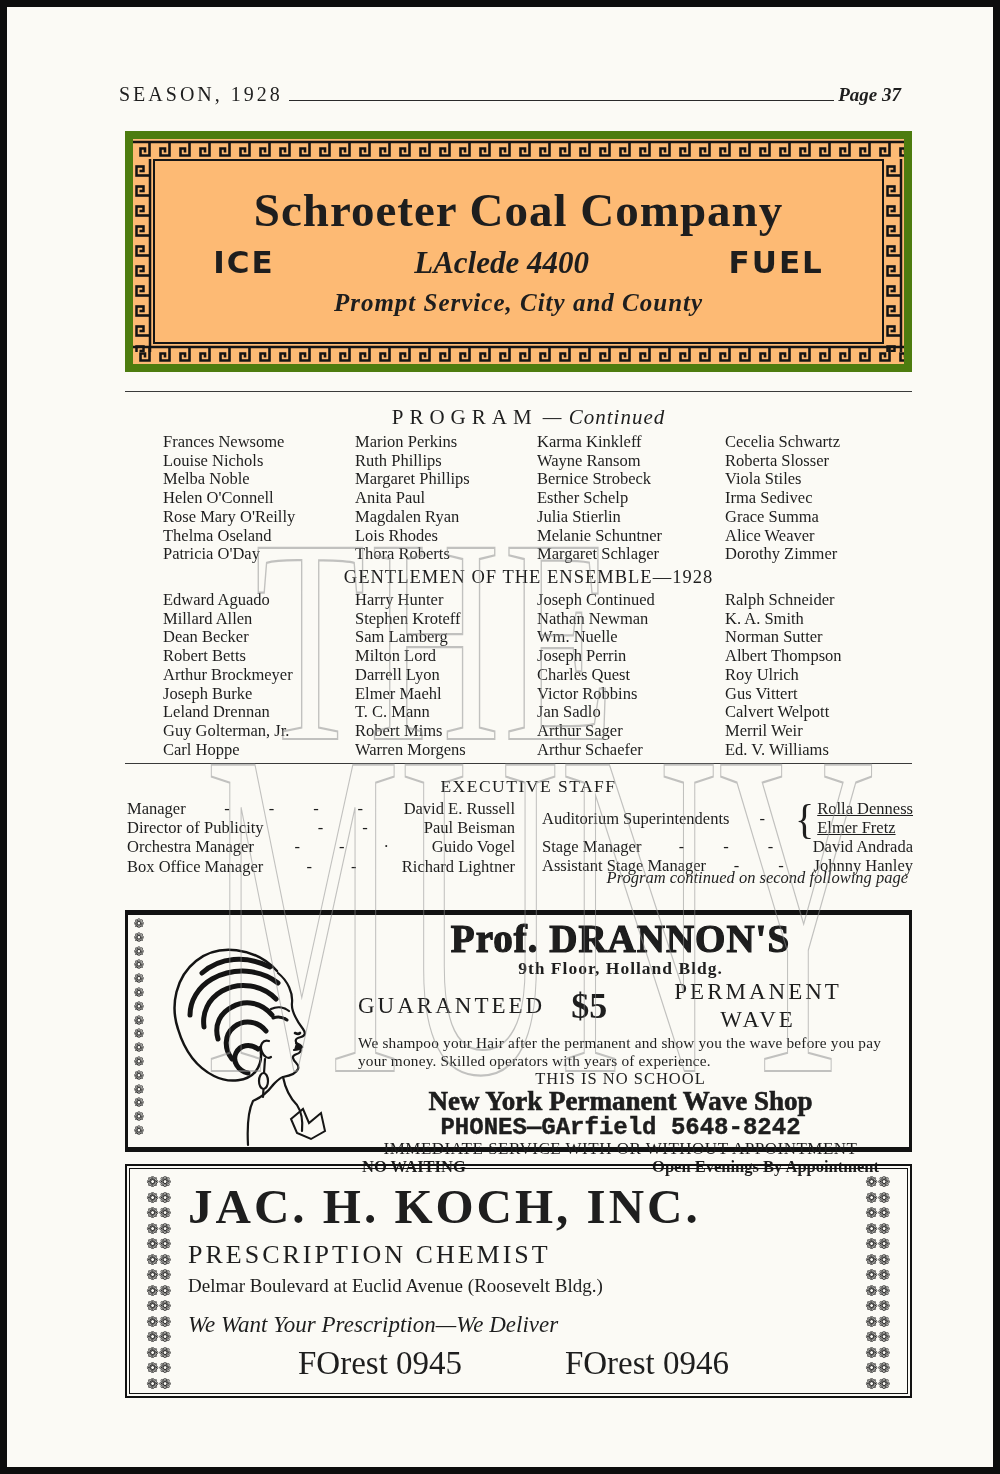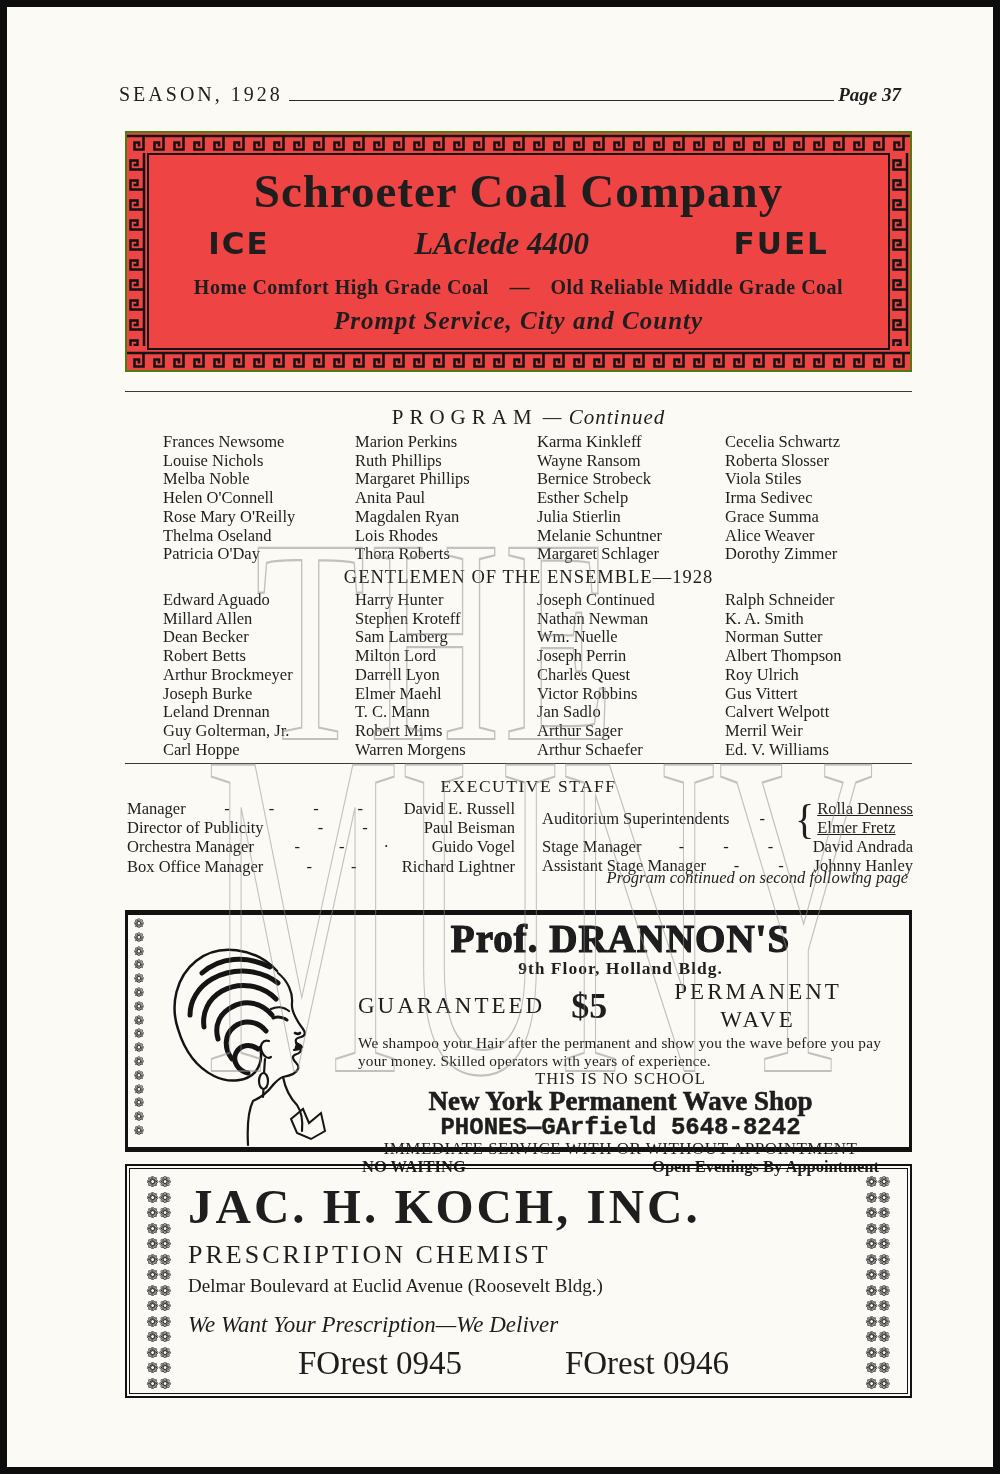--- a/index.html
+++ b/index.html
@@ -7,21 +7,21 @@
     position:relative; width:1000px; height:1474px; box-sizing:border-box;
     background:#fbfaf5; border:7px solid #0d0d0d; overflow:hidden;
     font-family:"Liberation Serif","DejaVu Serif",serif; color:#1e1e1e;
   }
   
   .hdr{position:absolute; top:76px; left:112px; right:92px; display:flex; align-items:baseline;}
   .hdr .season{font-size:20px; letter-spacing:3px;}
   .hdr .rule{flex:1; border-bottom:1.5px solid #2a2a2a; margin:0 4px 5px 6px;}
   .hdr .pageno{font-size:19px; font-style:italic; font-weight:bold;}
   
-  .coal{position:absolute; top:124px; left:118px; width:787px; height:241px; box-sizing:border-box; border:2px solid #4d7c0f; background:#ef4444;}
+  .coal{position:absolute; top:124px; left:118px; width:787px; height:241px; box-sizing:border-box; border:8px solid #4d7c0f; background:#fdba74;}
   .gk{position:absolute;}
   .gk-top{top:0; left:0; width:100%; height:20px;}
   .gk-bottom{bottom:0; left:0; width:100%; height:20px;}
   .gk-left{top:20px; left:0; width:20px; height:193px;}
   .gk-right{top:20px; right:0; width:20px; height:193px;}
   .coal-inner{position:absolute; inset:20px; border:2px solid #151515; display:flex; flex-direction:column; align-items:center; justify-content:center; text-align:center;}
   .coal-title{font-size:47px; font-weight:bold; letter-spacing:1px; line-height:1;}
   .coal-row{display:flex; width:84%; justify-content:space-between; align-items:baseline; margin-top:10px;}
   .coal-ice,.coal-fuel{font-family:"DejaVu Sans","Liberation Sans",sans-serif; font-weight:bold; font-size:31px; letter-spacing:2px;}
   .coal-phone{font-size:31px; font-weight:bold; font-style:italic;}
@@ -125,21 +125,20 @@
     <svg class="gk gk-right">
         <rect width="100%" height="100%" fill="url(#gkv)"></rect>
       </svg>
     <div class="coal-inner">
       <div class="coal-title">Schroeter Coal Company</div>
       <div class="coal-row">
         <span class="coal-ice">ICE</span>
         <span class="coal-phone">LAclede 4400</span>
         <span class="coal-fuel">FUEL</span>
       </div>
-      <div class="coal-grades">Home Comfort High Grade Coal — Old Reliable Middle Grade Coal</div>
       <div class="coal-tag">Prompt Service, City and County</div>
     </div>
   </div>
 
   <div class="rule-h rule-1"></div>
 
   <div class="sect-head prog-head">
     <span class="caps">PROGRAM</span>
     <span class="cont">— Continued</span>
   </div>

